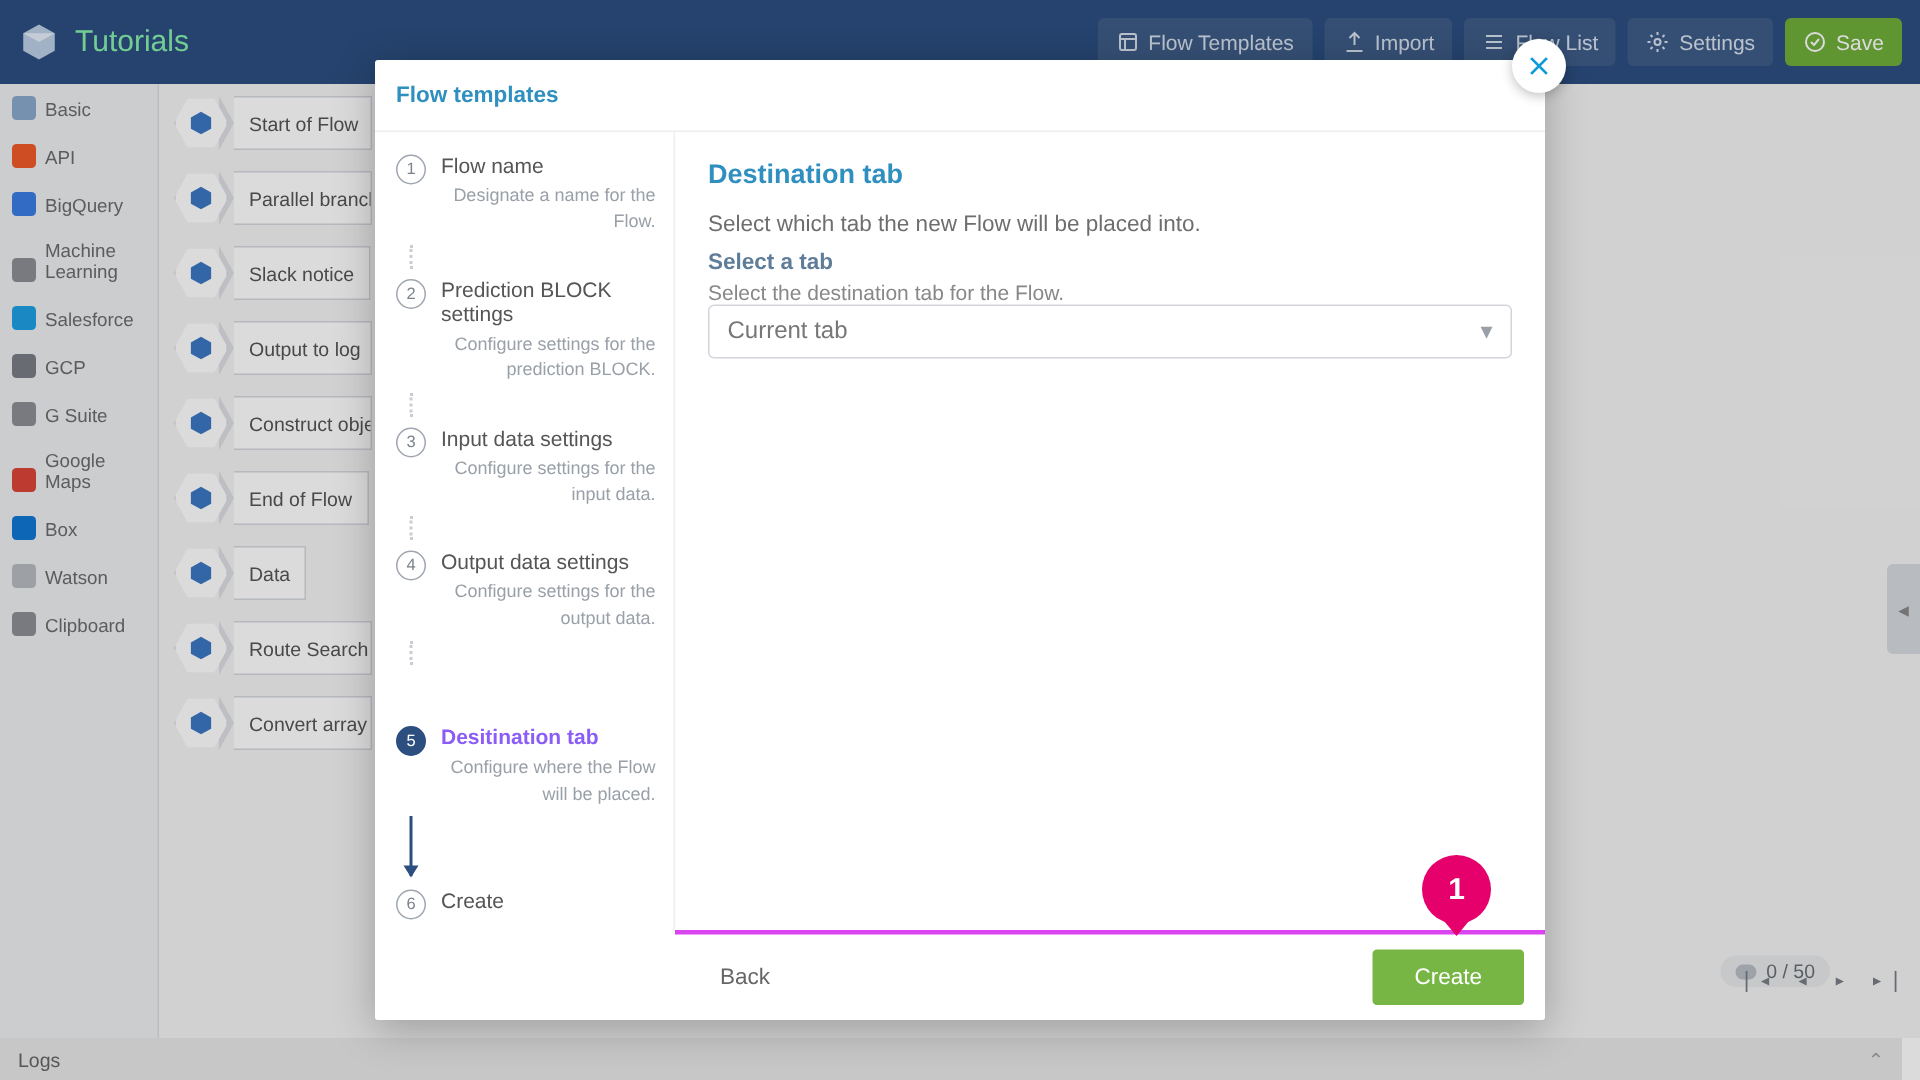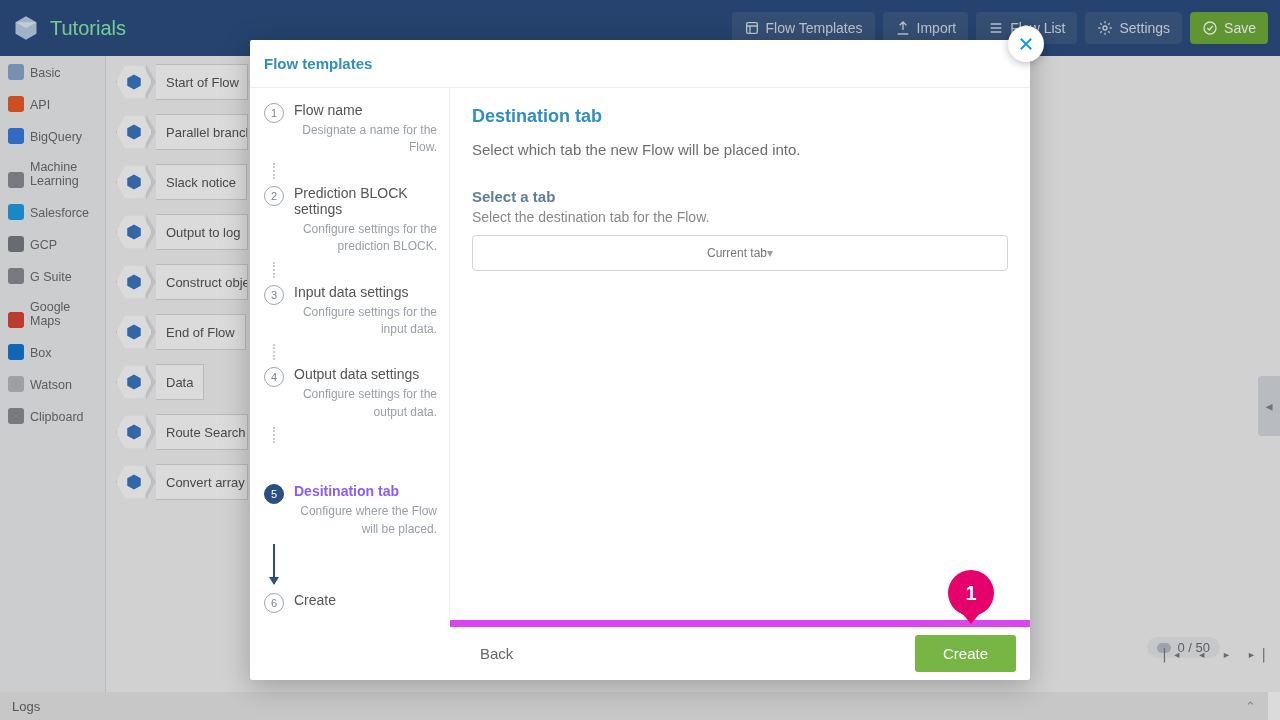--- a/index.html
+++ b/index.html
@@ -47,26 +47,26 @@
   .step .num { position:absolute; left:0; top:1px; width:20px; height:20px; border:1.5px solid #9fa6af; border-radius:50%; font-size:11px; color:#7b828b; display:flex; align-items:center; justify-content:center; background:#fff; }
   .step.active .num { background:#2C4F80; border-color:#2C4F80; color:#fff; }
   .step .st { font-size:14px; color:#555; margin-bottom:4px; }
   .step.active .st { color:#8b5cf6; font-weight:700;margin-top:40px; }
   .step .sd { font-size:12px; color:#9aa0a8; line-height:1.45;text-align:right; }
   .dots { height:16px; margin:4px 0 6px 9px; border-left:2px dotted #c9cdd3; }
   .arrowline { margin:6px 0 8px 9px; height:40px; width:2px; background:#2C4F80; position:relative; }
   .arrowline::after { content:""; position:absolute; bottom:-1px; left:-4px; border-left:5px solid transparent; border-right:5px solid transparent; border-top:8px solid #2C4F80; }
   .content { flex:1; padding:18px 22px; }
   .content h2 { color:#2F8FBF; font-size:18px; font-weight:600; margin-bottom:14px; }
-  .content .desc { color:#6e6e6e; font-size:15px; margin-bottom:30px; }
+  .content .desc { color:#6e6e6e; font-size:15px; margin-bottom:8px; }
   .content h3 { color:#5f7d99; font-size:15px; font-weight:600; margin-bottom:4px; }
-  .content .sub { color:#888; font-size:14px; margin-bottom:10px; }
-  .select { width:100%; height:36px; border:1px solid #d2d6dc; border-radius:4px; padding:0 12px; display:flex; align-items:center; justify-content:center; color:#777; font-size:12px; }
+  .content .sub { color:#888; font-size:14px; }
+  .select { width:100%; height:36px; border:1px solid #d2d6dc; border-radius:4px; padding:0 12px; display:flex; align-items:center; justify-content:space-between; color:#777; font-size:16px; }
   .select .caret { color:#9aa0a8; }
-  .modal-footer { position:absolute; left:200px; right:0; bottom:0; height:60px; border-top:7px solid #d946ef; display:flex; align-items:center; justify-content:space-between; padding:0 14px; }
+  .modal-footer { position:absolute; left:200px; right:0; bottom:0; height:60px; border-top:3px solid #d946ef; display:flex; align-items:center; justify-content:space-between; padding:0 14px; }
   .btn-back { background:none; border:none; color:#666; font-size:15px; padding:10px 16px; cursor:pointer; }
   .btn-create { background:#77B544; color:#fff; border:none; border-radius:3px; padding:10px 28px; font-size:15px; cursor:pointer; }
   .closebtn { position:absolute; right:-14px; top:-14px; width:36px; height:36px; background:#fff; border-radius:50%; box-shadow:0 2px 8px rgba(0,0,0,0.25); display:flex; align-items:center; justify-content:center; cursor:pointer; }
   .closebtn svg { stroke:#0E9BD8; }
   
   .marker { position:absolute; width:46px; height:54px; display:flex; align-items:center; justify-content:center; }
   .marker::before { content:""; position:absolute; inset:0 0 8px 0; background:#E6006B; border-radius:50%; }
   .marker::after { content:""; position:absolute; bottom:0; left:50%; transform:translateX(-50%); border-left:10px solid transparent; border-right:10px solid transparent; border-top:12px solid #E6006B; }
   .marker span { position:relative; color:#fff; font-size:20px; font-weight:600; top:-4px; }
   

